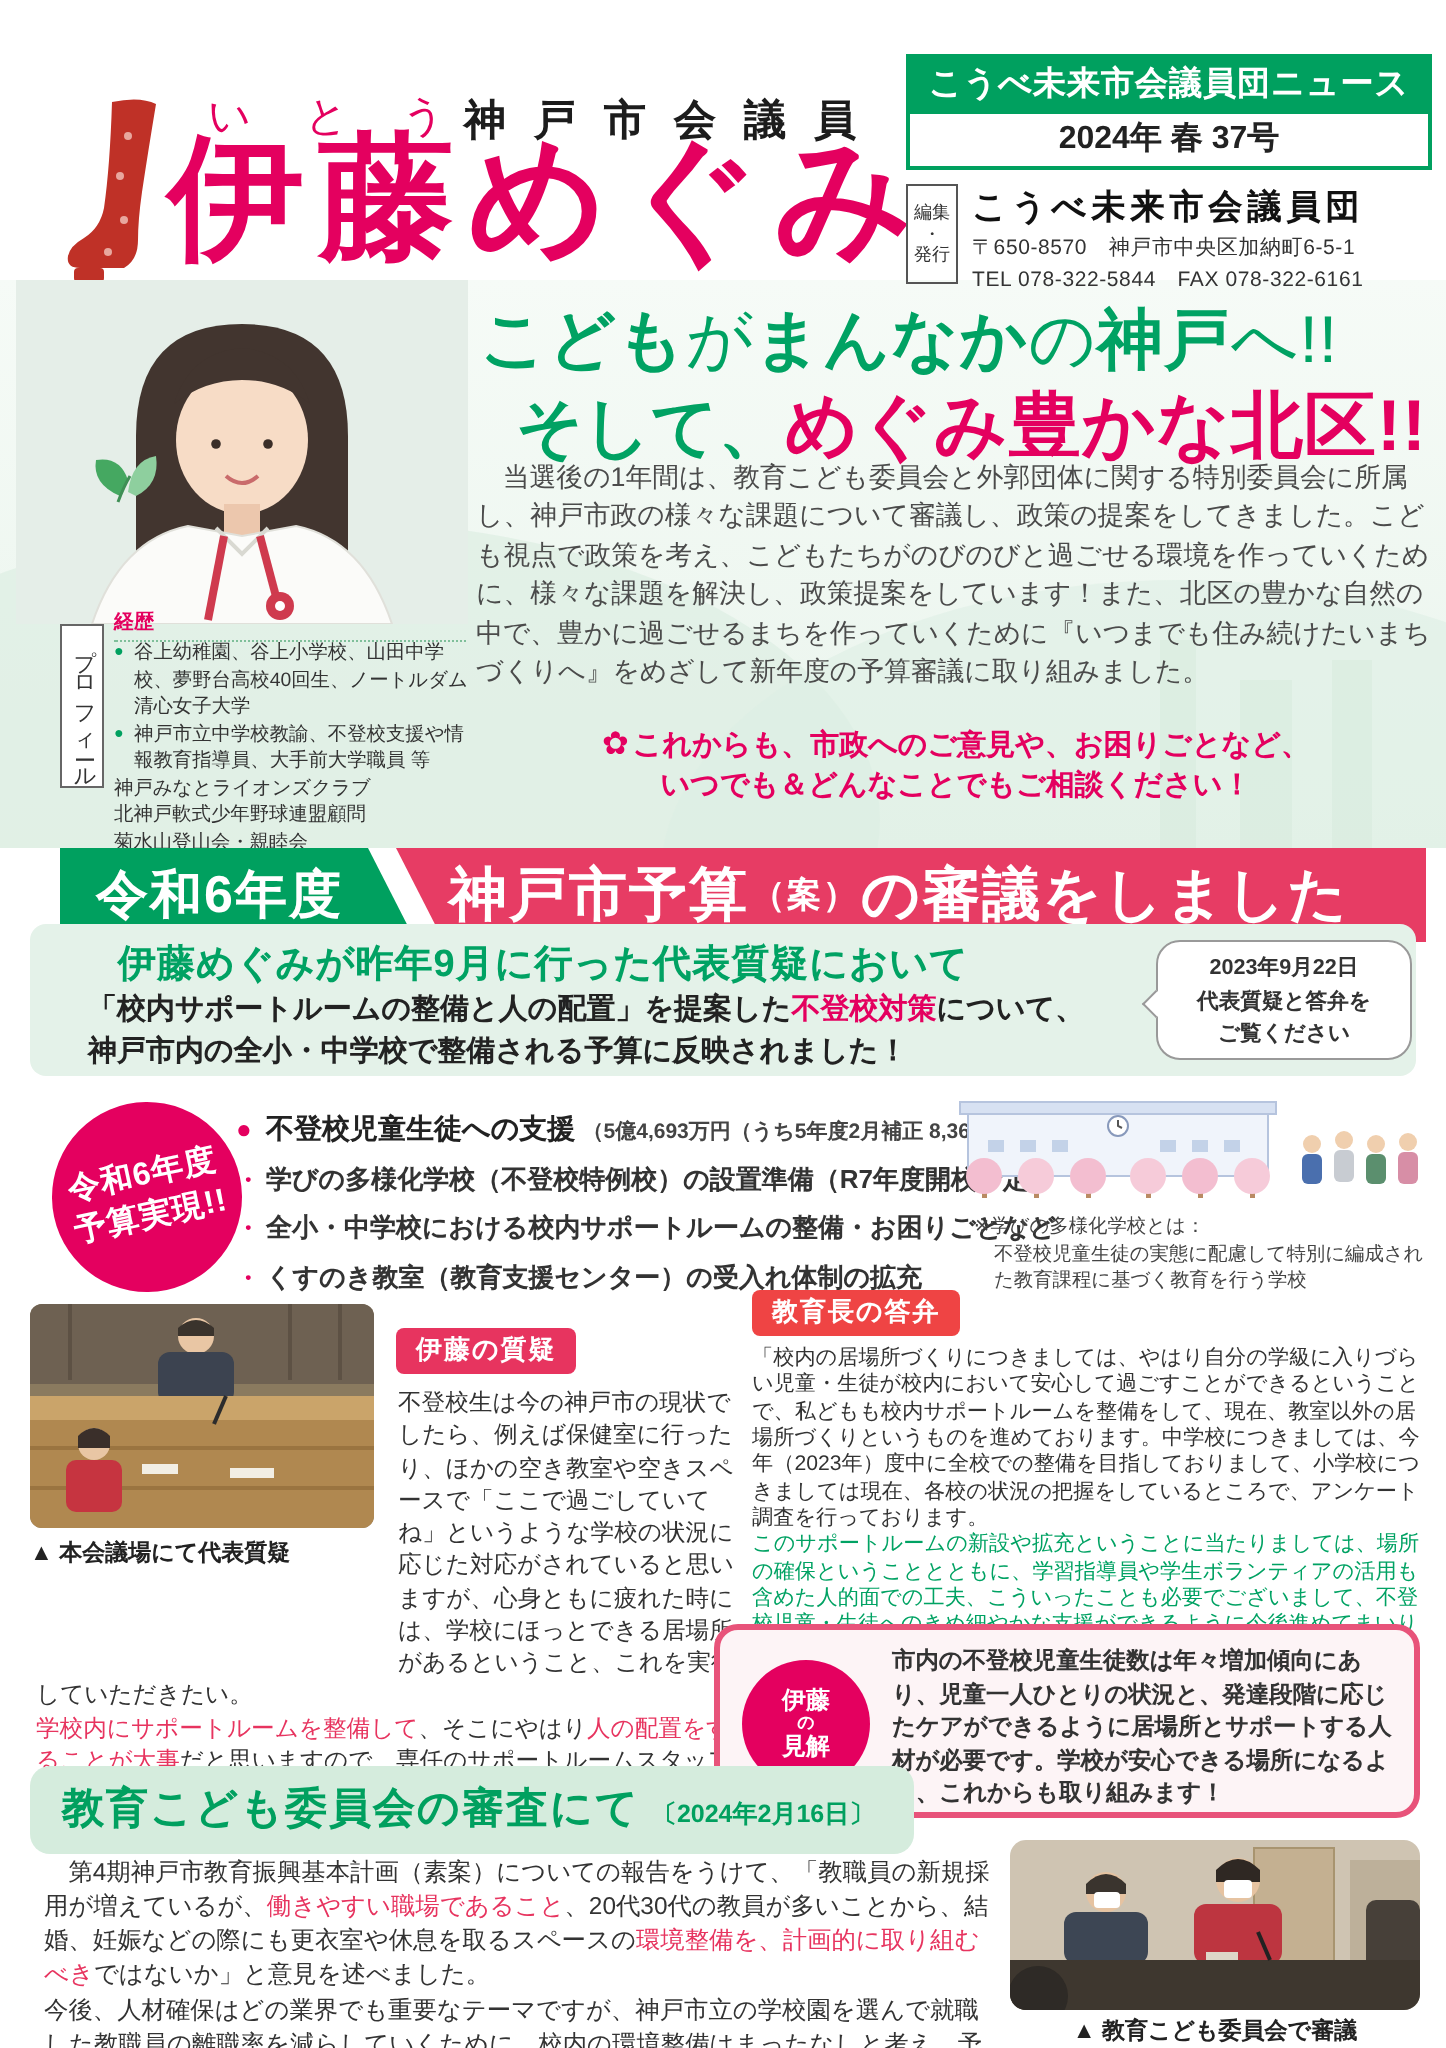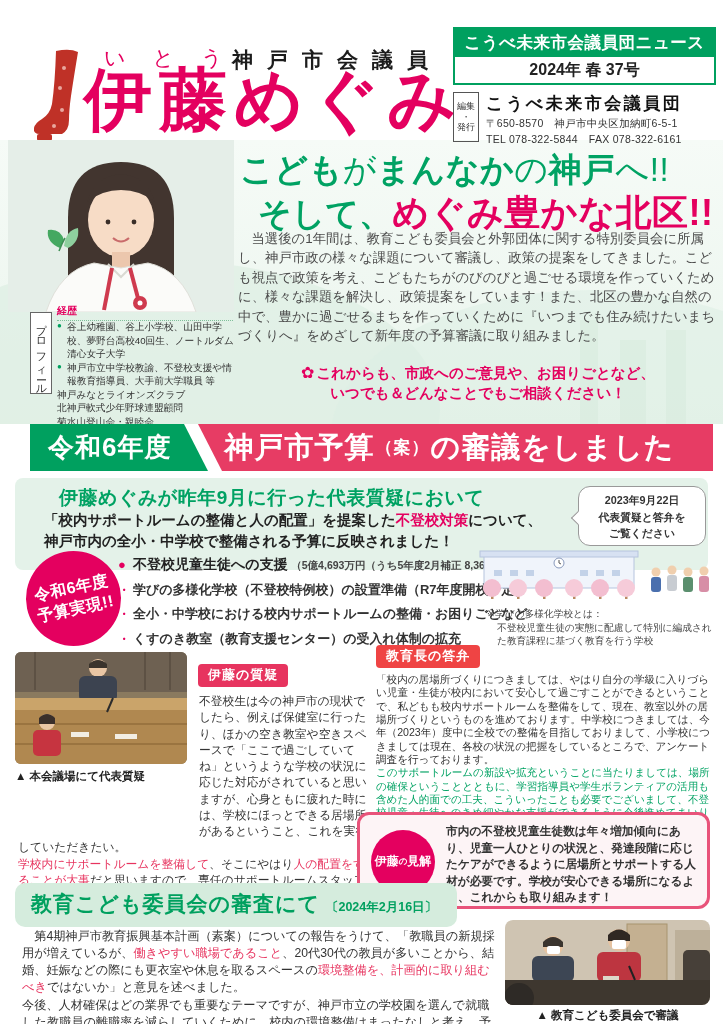--- a/index.html
+++ b/index.html
@@ -43,21 +43,21 @@
 .career-item { position:relative; padding-left:10px; }
 .career-item.nobullet { padding-left:0; }
 .career-item .cb { position:absolute; left:0; top:0; color:#00a05f; font-size:8px; }
 
 
 .year-badge { position:absolute; left:30px; top:424px; width:178px; height:47px; background:#00a05f; clip-path:polygon(0 0, calc(100% - 24px) 0, 100% 100%, 0 100%); color:#fff; font-size:26px; font-weight:900; display:flex; align-items:center; padding-left:18px; letter-spacing:1px; }
 .banner-title { position:absolute; left:186px; top:424px; width:527px; height:47px; background:#e73c64; clip-path:polygon(12px 0, 100% 0, 100% 100%, 36px 100%); color:#fff; font-size:29px; font-weight:900; display:flex; align-items:center; justify-content:center; letter-spacing:1px; }
 .banner-title .small { font-size:17px; font-weight:900; margin:0 1px; }
 
 
-.hbox { position:absolute; left:15px; top:478px; width:693px; height:92px; background:#e4f2e9; border-radius:8px; }
+.hbox { position:absolute; left:15px; top:462px; width:693px; height:76px; background:#e4f2e9; border-radius:8px; }
 .hbox-headline { position:absolute; left:44px; top:7px; font-size:19px; font-weight:900; color:#00a263; letter-spacing:.5px; }
 .hbox-l2 { position:absolute; left:29px; top:33px; font-size:14.5px; font-weight:bold; color:#222; }
 .hbox-l2 .em { color:#e4005f;text-align:right; }
 .hbox-l3 { position:absolute; left:29px; top:54px; font-size:14.5px; font-weight:bold; color:#222; }
 .bubble { position:absolute; left:563px; top:8px; width:128px; height:60px; background:#fff; border:1.5px solid #999; border-radius:12px; font-size:10.8px; font-weight:bold; color:#333; text-align:center; line-height:1.55; padding-top:5px; }
 .bubble .tail { position:absolute; left:-6px; top:26px; width:10px; height:10px; background:#fff; border-left:1.5px solid #999; border-bottom:1.5px solid #999; transform:rotate(45deg); }
 
 
 .result-badge { position:absolute; left:26px; top:551px; width:95px; height:95px; border-radius:50%; background:#e4005f; color:#fff; display:flex; flex-direction:column; align-items:center; justify-content:center; transform:rotate(-12deg); font-weight:900; font-size:16px; line-height:1.3; letter-spacing:.5px; }
 .result-list { position:absolute; left:118px; top:556px; width:360px; }
@@ -82,21 +82,21 @@
 .qa-left .spacer { float:left; width:181px; height:134px; }
 .qa-left .em { color:#e7345f; }
 .assembly-photo { position:absolute; left:15px; top:652px; width:172px; height:112px; border-radius:6px; overflow:hidden; }
 .assembly-caption { position:absolute; left:15px; top:769px; width:180px; font-size:11.5px; font-weight:bold; color:#222; }
 .qa-right { position:absolute; left:376px; top:645px; width:337px; }
 .qa-right p { font-size:10.6px; line-height:1.26; color:#333; margin-top:5px; }
 .qa-right p.green { color:#00a263; margin-top:0; }
 
 
 .opinion { position:absolute; left:357px; top:812px; width:353px; height:97px; background:#fdf4f6; border:3px solid #e8537a; border-radius:12px; }
-.op-badge { position:absolute; left:11px; top:15px; width:64px; height:64px; border-radius:50%; background:#e4005f; color:#fff; display:flex; flex-direction:row; align-items:center; justify-content:center; line-height:1.1; font-weight:bold; }
+.op-badge { position:absolute; left:11px; top:15px; width:64px; height:64px; border-radius:50%; background:#e4005f; color:#fff; display:flex; flex-direction:column; align-items:center; justify-content:center; line-height:1.1; font-weight:bold; }
 .op-badge .b1 { font-size:12px; } .op-badge .b2 { font-size:8.5px; } .op-badge .b3 { font-size:12px; }
 .op-text { position:absolute; left:86px; top:8px; width:257px; font-size:11.7px; font-weight:600; line-height:1.42; color:#333; }
 
 
 .cm-header { position:absolute; left:15px; top:883px; background:#d5ecdd; border-radius:10px; padding:7px 20px 9px 16px; white-space:nowrap; }
 .cm-title { font-size:21px; font-weight:900; color:#00a05f; letter-spacing:1px; }
 .cm-date { font-size:12.5px; font-weight:bold; color:#00a05f; margin-left:6px; }
 .cm-body { position:absolute; left:22px; top:928px; width:478px; font-size:12.2px; line-height:1.4; color:#333; }
 .cm-body .em { color:#e7345f; }
 .cm-body p + p { margin-top:1px; }

